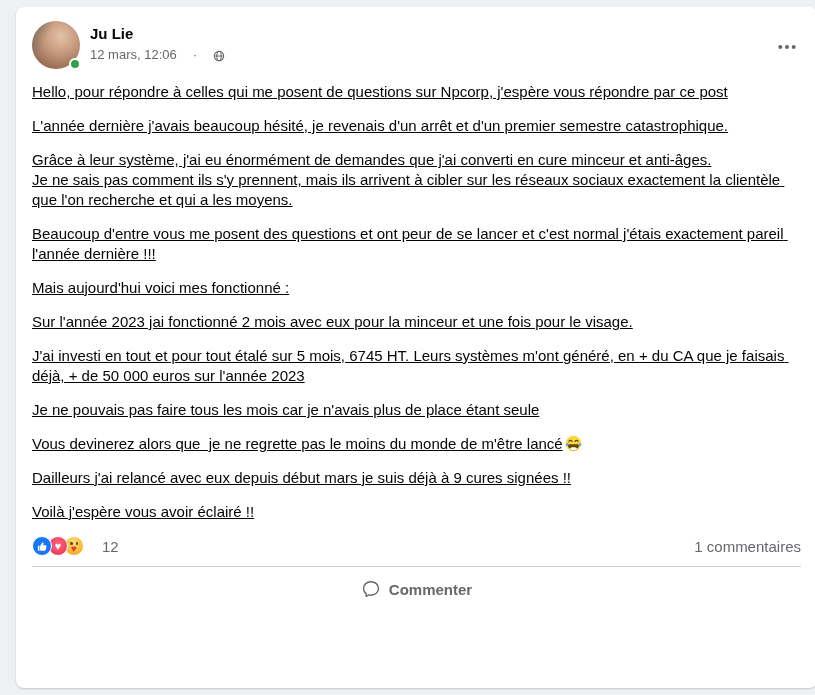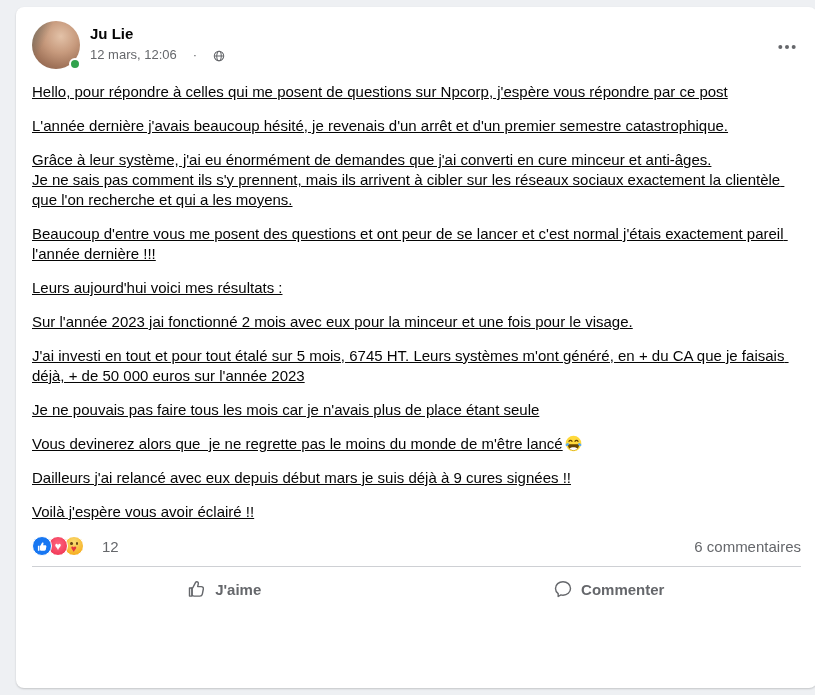--- a/index.html
+++ b/index.html
@@ -139,21 +139,21 @@
       </svg>
     </button>
   </div>
 
   <div class="post-body">
     <p>Hello, pour répondre à celles qui me posent de questions sur Npcorp, j'espère vous répondre par ce post</p>
     <p>L'année dernière j'avais beaucoup hésité, je revenais d'un arrêt et d'un premier semestre catastrophique.</p>
     <p>Grâce à leur système, j'ai eu énormément de demandes que j'ai converti en cure minceur et anti-âges.
 Je ne sais pas comment ils s'y prennent, mais ils arrivent à cibler sur les réseaux sociaux exactement la clientèle que l'on recherche et qui a les moyens.</p>
     <p>Beaucoup d'entre vous me posent des questions et ont peur de se lancer et c'est normal j'étais exactement pareil l'année dernière !!!</p>
-    <p>Leurs aujourd'hui voici mes résultats :</p>
+    <p>Mais aujourd'hui voici mes fonctionné :</p>
     <p>Sur l'année 2023 jai fonctionné 2 mois avec eux pour la minceur et une fois pour le visage.</p>
     <p>J'ai investi en tout et pour tout étalé sur 5 mois, 6745 HT. Leurs systèmes m'ont généré, en + du CA que je faisais déjà, + de 50 000 euros sur l'année 2023</p>
     <p>Je ne pouvais pas faire tous les mois car je n'avais plus de place étant seule</p>
     <p><span>Vous devinerez alors que  je ne regrette pas le moins du monde de m'être lancé</span><span class="inline-emoji"><svg viewBox="0 0 24 24" width="17" height="17">
         <circle cx="12" cy="12" r="11" fill="#ffd93b"></circle>
         <path d="M4 13c0 5 3.5 8.5 8 8.5s8-3.5 8-8.5H4z" fill="#664500"></path>
         <path d="M6.5 19.2c1.4 1.4 3.3 2.3 5.5 2.3s4.1-.9 5.5-2.3c-1.2-1.3-3.2-2-5.5-2s-4.3.7-5.5 2z" fill="#fff"></path>
         <path d="M5.5 9c1-1.8 3.5-1.8 4.5 0" stroke="#664500" stroke-width="1.6" fill="none" stroke-linecap="round"></path>
         <path d="M14 9c1-1.8 3.5-1.8 4.5 0" stroke="#664500" stroke-width="1.6" fill="none" stroke-linecap="round"></path>
         <ellipse cx="3.2" cy="13.5" rx="2.6" ry="1.8" fill="#5dadec" transform="rotate(-30 3.2 13.5)"></ellipse>
@@ -175,33 +175,26 @@
           <span class="heart-w">♥</span>
         </span>
         <span class="rx-badge rx-care">
           <span class="eye l"></span>
             <span class="eye r"></span>
           <span class="heart">♥</span>
         </span>
       </div>
       <span class="rx-count">12</span>
     </div>
-    <span class="comments-count">6 commentaires</span>
+    <span class="comments-count">1 commentaires</span>
   </div>
 
   <div class="divider"></div>
 
   <div class="action-bar">
-    <button class="action-btn">
-      <svg class="action-icon" viewBox="0 0 24 24" fill="none" stroke="#65676B" stroke-width="1.7" stroke-linejoin="round" stroke-linecap="round">
-        <path d="M3 10.8h3v9.7H3z"></path>
-        <path d="M6 19.5c.8.6 1.5 1 2.6 1h6.9c1.4 0 2.6-1 2.9-2.4l1.2-6.1c.3-1.5-.9-2.9-2.4-2.9h-4.4l.8-3.6c.2-1.2-.7-2.3-1.9-2.3-.6 0-1.1.3-1.4.8L6.8 10.8H6v8.7z"></path>
-      </svg>
-      <span>J'aime</span>
-    </button>
     <button class="action-btn">
       <svg class="action-icon" viewBox="0 0 24 24" fill="none" stroke="#65676B" stroke-width="1.7" stroke-linejoin="round">
         <path d="M12 3.2c-5 0-9 3.6-9 8.1 0 2.5 1.2 4.7 3.2 6.2V21l3.3-1.9c.8.2 1.6.3 2.5.3 5 0 9-3.6 9-8.1s-4-8.1-9-8.1z"></path>
       </svg>
       <span>Commenter</span>
     </button>
   </div>
 
 </div>
 

